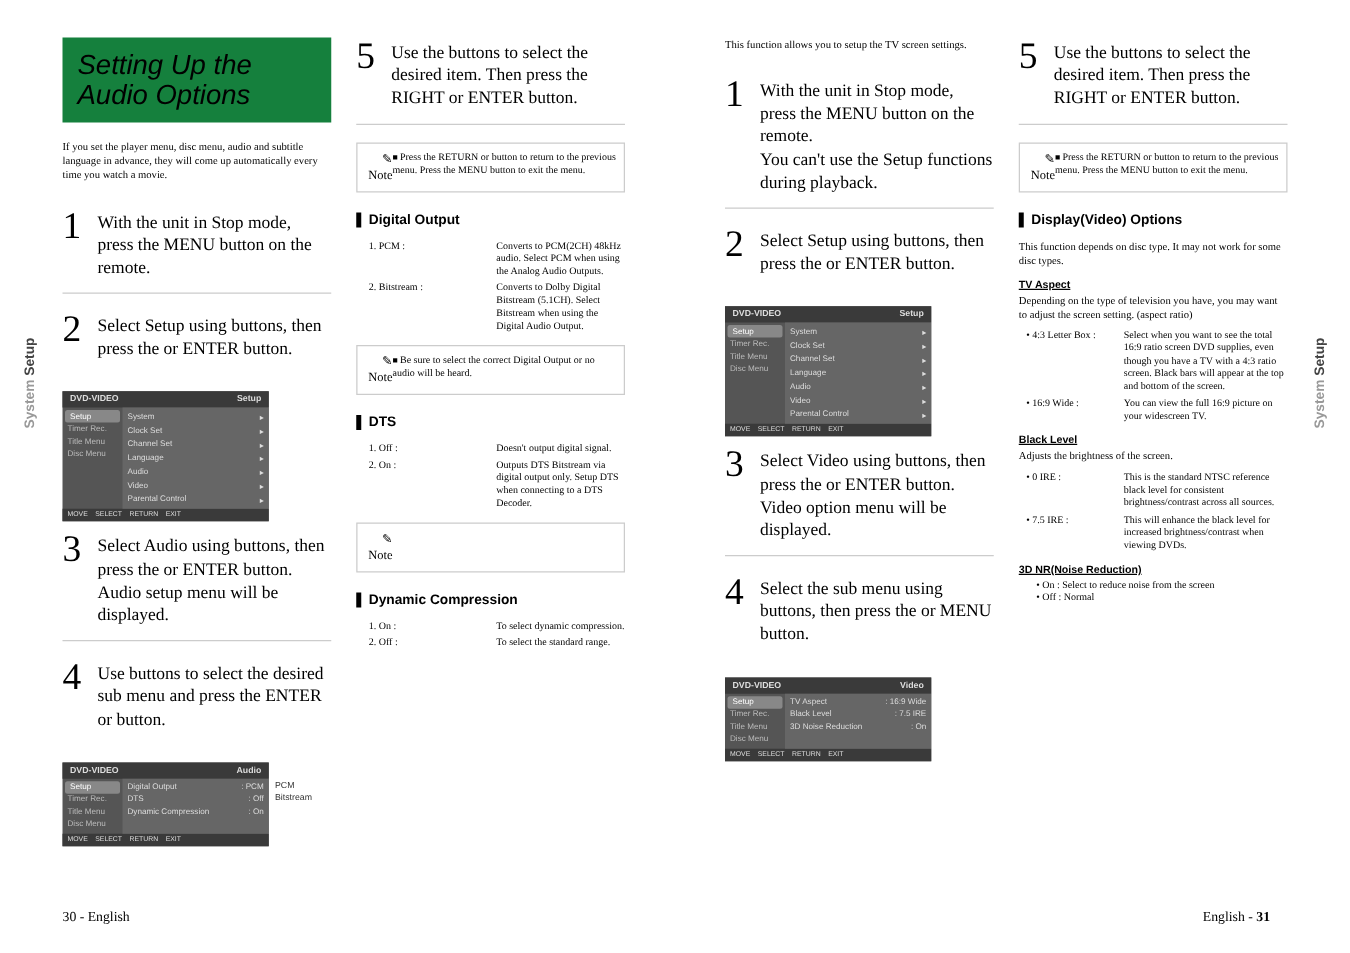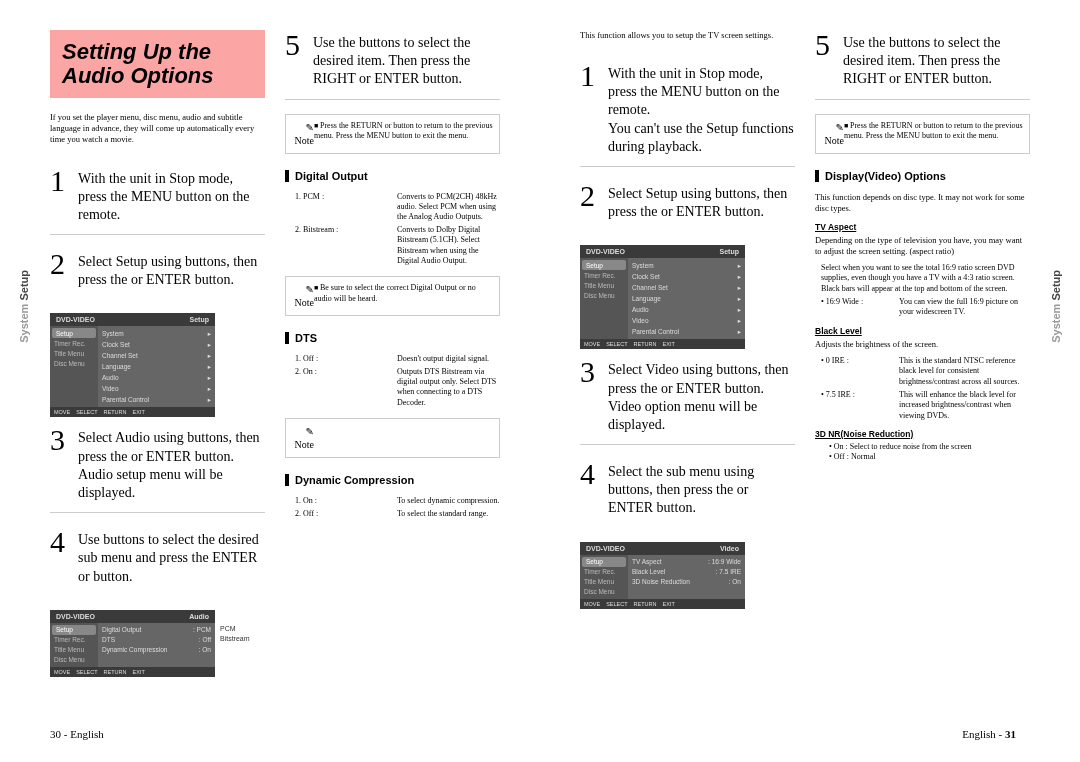--- a/index.html
+++ b/index.html
@@ -2,21 +2,21 @@
 <html><head>
 <meta charset="utf-8">
 <style>
   * { box-sizing: border-box; margin: 0; padding: 0; }
   body { font-family: Georgia, 'Times New Roman', serif; font-size: 9px; background: #fff; width: 1080px; height: 762px; position: relative; }
   .page { position: absolute; width: 540px; height: 762px; padding: 30px 40px 30px 50px; }
   .page-left { left: 0; }
   .page-right { left: 540px; padding: 30px 50px 30px 40px; }
   .columns { display: flex; gap: 20px; }
   .col { flex: 1; }
-  .main-title { font-family: Arial, Helvetica, sans-serif; font-weight: bold; font-style: italic; font-size: 22px; background: #fca5a5; padding: 10px 12px; line-height: 1.1; margin-bottom: 14px; }
+  .main-title { font-family: Arial, Helvetica, sans-serif; font-weight: normal; font-style: italic; font-size: 22px; background: #15803d; padding: 10px 12px; line-height: 1.1; margin-bottom: 14px; }
   .intro { font-size: 8.5px; line-height: 1.3; margin-bottom: 20px; }
   .step { display: flex; margin-bottom: 14px; border-bottom: 1px solid #ccc; padding-bottom: 10px; }
   .step.noborder { border-bottom: none; }
   .step-num { font-family: Georgia, serif; font-size: 30px; font-weight: normal; width: 28px; flex-shrink: 0; line-height: 1; }
   .step-txt { font-size: 14px; line-height: 1.3; flex: 1; padding-top: 4px; }
   .section-h { font-family: Arial, sans-serif; font-weight: bold; font-size: 11px; margin: 16px 0 10px; border-left: 4px solid #000; padding-left: 6px; }
   .opt-row { display: flex; font-size: 8px; line-height: 1.3; margin-bottom: 2px; padding-left: 10px; gap: 40px; }
   .opt-key { width: 62px; flex-shrink: 0; }
   .opt-desc { flex: 1; }
   .note-box { display: flex; border: 1px solid #ccc; padding: 6px; font-size: 8px; margin: 10px 0; line-height: 1.3; }
@@ -197,21 +197,21 @@
           <div class="note-txt">Be sure to select the correct Digital Output or no audio will be heard.</div>
         </div>
 
       <div class="section-h">DTS</div>
       <div class="opt-row">
           <div class="opt-key">1. Off  :</div>
           <div class="opt-desc">Doesn't output digital signal.</div>
         </div>
       <div class="opt-row">
           <div class="opt-key">2. On  :</div>
-          <div class="opt-desc">Outputs DTS Bitstream via digital output only. Select DTS when connecting to a DTS Decoder.</div>
+          <div class="opt-desc">Outputs DTS Bitstream via digital output only. Setup DTS when connecting to a DTS Decoder.</div>
         </div>
       <div class="note-box">
           <div class="note-icon">Note</div>
         </div>
 
       <div class="section-h">Dynamic Compression</div>
       <div class="opt-row">
           <div class="opt-key">1. On  :</div>
           <div class="opt-desc">To select dynamic compression.</div>
         </div>
@@ -291,21 +291,21 @@
           </div>
       </div>
 
       <div class="step">
           <div class="step-num">3</div>
           <div class="step-txt" style="white-space:pre-line">Select Video using          buttons, then press the     or ENTER button.
 Video option menu will be displayed.</div>
         </div>
       <div class="step noborder">
           <div class="step-num">4</div>
-          <div class="step-txt">Select the sub menu using             buttons, then press the     or ENTER button.</div>
+          <div class="step-txt">Select the sub menu using             buttons, then press the     or MENU button.</div>
         </div>
 
       <div class="osd">
         <div class="osd-top">
             <span>DVD-VIDEO</span>
             <span>Video</span>
           </div>
         <div class="osd-body">
           <div class="osd-side">
             <div class="active">Setup</div>
@@ -346,20 +346,21 @@
           <div class="note-icon">Note</div>
           <div class="note-txt">Press the RETURN or        button to return to the previous menu. Press the MENU button to exit the menu.</div>
         </div>
 
       <div class="section-h">Display(Video) Options</div>
       <div class="body-txt">This function depends on disc type. It may not work for some disc types.</div>
 
       <div class="subh">TV Aspect</div>
       <div class="body-txt">Depending on the type of television you have, you may want to adjust the screen setting. (aspect ratio)</div>
       <div class="bullet-row">
+          <div class="bullet-key">4:3 Letter  Box :</div>
           <div class="bullet-desc">Select when you want to see the total 16:9 ratio screen DVD supplies, even though you have a TV with a 4:3 ratio screen. Black bars will appear at the top and bottom of the screen.</div>
         </div>
       <div class="bullet-row">
           <div class="bullet-key">16:9 Wide :</div>
           <div class="bullet-desc">You can view the full 16:9 picture on your widescreen TV.</div>
         </div>
 
       <div class="subh">Black Level</div>
       <div class="body-txt">Adjusts the brightness of the screen.</div>
       <div class="bullet-row">

